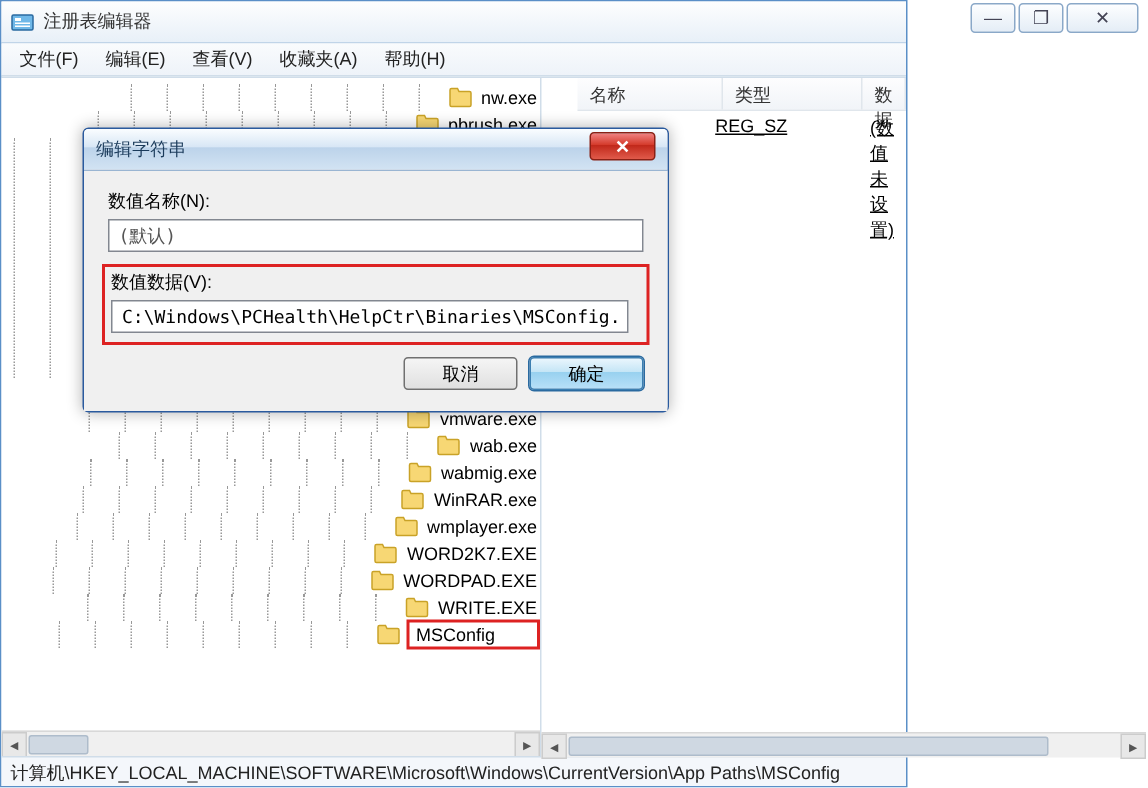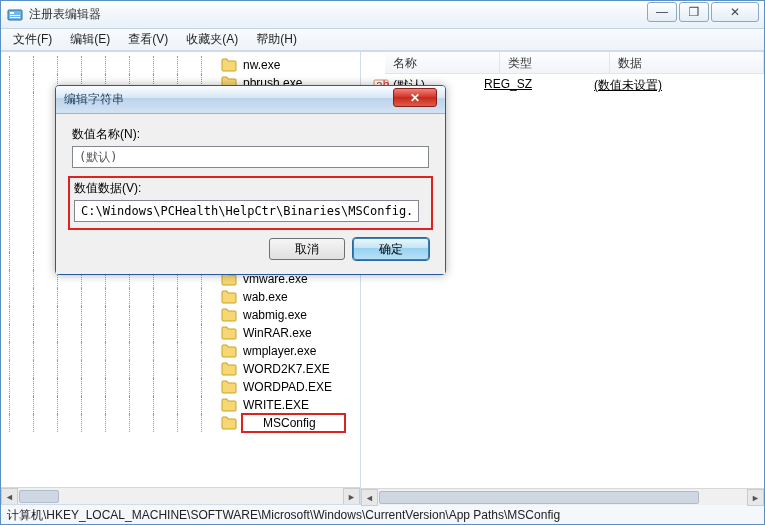--- a/index.html
+++ b/index.html
@@ -1,40 +1,40 @@
 <!DOCTYPE html>
 <html><head>
 <meta charset="utf-8">
 <style>
 * { margin: 0; padding: 0; box-sizing: border-box; font-family: "Microsoft YaHei", "SimSun", Tahoma, sans-serif; font-size: 12px; }
 body { background: #fff; width: 765px; height: 525px; overflow: hidden; position: relative; }
 
 
-.main-window { width: 765px; height: 525px; border: 1px solid #5a8fc7; background: #fff; display: flex; flex-direction: column; }
+.main-window { width: 605px; height: 525px; border: 1px solid #5a8fc7; background: #fff; display: flex; flex-direction: column; }
 .titlebar { height: 28px; background: linear-gradient(#fdfefe, #e8f0f8); display: flex; align-items: center; padding: 0 6px; border-bottom: 1px solid #c0d4e8; }
 .titlebar .app-icon { width: 16px; height: 16px; margin-right: 6px; }
 .titlebar .title-text { flex: 1; color: #333; }
 .win-controls { display: flex; gap: 2px; position: absolute; right: 6px; top: 2px; }
 .win-btn { width: 30px; height: 20px; border: 1px solid #8aa8c8; border-radius: 3px; background: linear-gradient(#fdfeff,#e4edf6); display: flex; align-items: center; justify-content: center; font-family: sans-serif; font-size: 11px; color: #445; cursor: default; }
 .win-btn.close { width: 48px; }
 
 .menubar { height: 22px; background: linear-gradient(#f9fbfd,#eef3f9); border-bottom: 1px solid #d0dde9; display: flex; align-items: flex-start; padding: 0 4px; gap: 2px; }
 .menubar span { padding: 2px 8px; color: #222; }
 
 .content { flex: 1; display: flex; border-top: 1px solid #d0dde9; min-height: 0; }
 .left-pane { width: 360px; border-right: 1px solid #d0dde9; overflow: hidden; position: relative; background: #fff; }
 .right-pane { flex: 1; background: #fff; overflow: hidden; }
 
 .tree { padding: 4px 0 0 0; }
-.tree-row { height: 18px; display: flex; align-items: center; white-space: nowrap; }
+.tree-row { height: 18px; display: flex; align-items: center; white-space: nowrap; justify-content: flex-end; }
 .vl { display: inline-block; width: 16px; height: 18px; border-left: 1px dotted #999; margin-left: 8px; }
 .folder-icon { width: 16px; height: 14px; display: inline-block; margin: 0 4px 0 4px; }
 .tree-label { color: #000; padding: 0 2px; }
 .tree-row.selected { }
-.tree-row.selected .tree-label { border: 2px solid #d22; padding: 1px 28px 1px 20px; }
+.tree-row.selected .tree-label { border: 2px solid #d22; padding: 1px 28px 1px 4px; }
 
 .right-header { height: 22px; display: flex; border-bottom: 1px solid #e0e6ec; background: linear-gradient(#fdfdfe,#f1f4f8); margin-left: 24px; }
 .right-header .col { padding: 3px 8px; border-right: 1px solid #e0e6ec; color: #333; }
 .right-row { display: flex; padding: 3px 0; }
 .right-row .cell { padding: 0 8px; text-decoration: underline; }
 .string-icon { width: 16px; height: 16px; display: inline-block; margin: 0 4px; vertical-align: middle; }
 
 .h-scroll { height: 17px; background: #f0f0f0; border-top: 1px solid #d8d8d8; position: relative; }
 .h-scroll .thumb { position: absolute; left: 18px; top: 2px; height: 13px; width: 40px; background: #cfd8e2; border: 1px solid #aebccb; border-radius: 2px; }
 .h-scroll .arrow { position: absolute; top: 0; width: 17px; height: 17px; background: #e8e8e8; border: 1px solid #ccc; display:flex;align-items:center;justify-content:center;font-size:9px;color:#555;}

